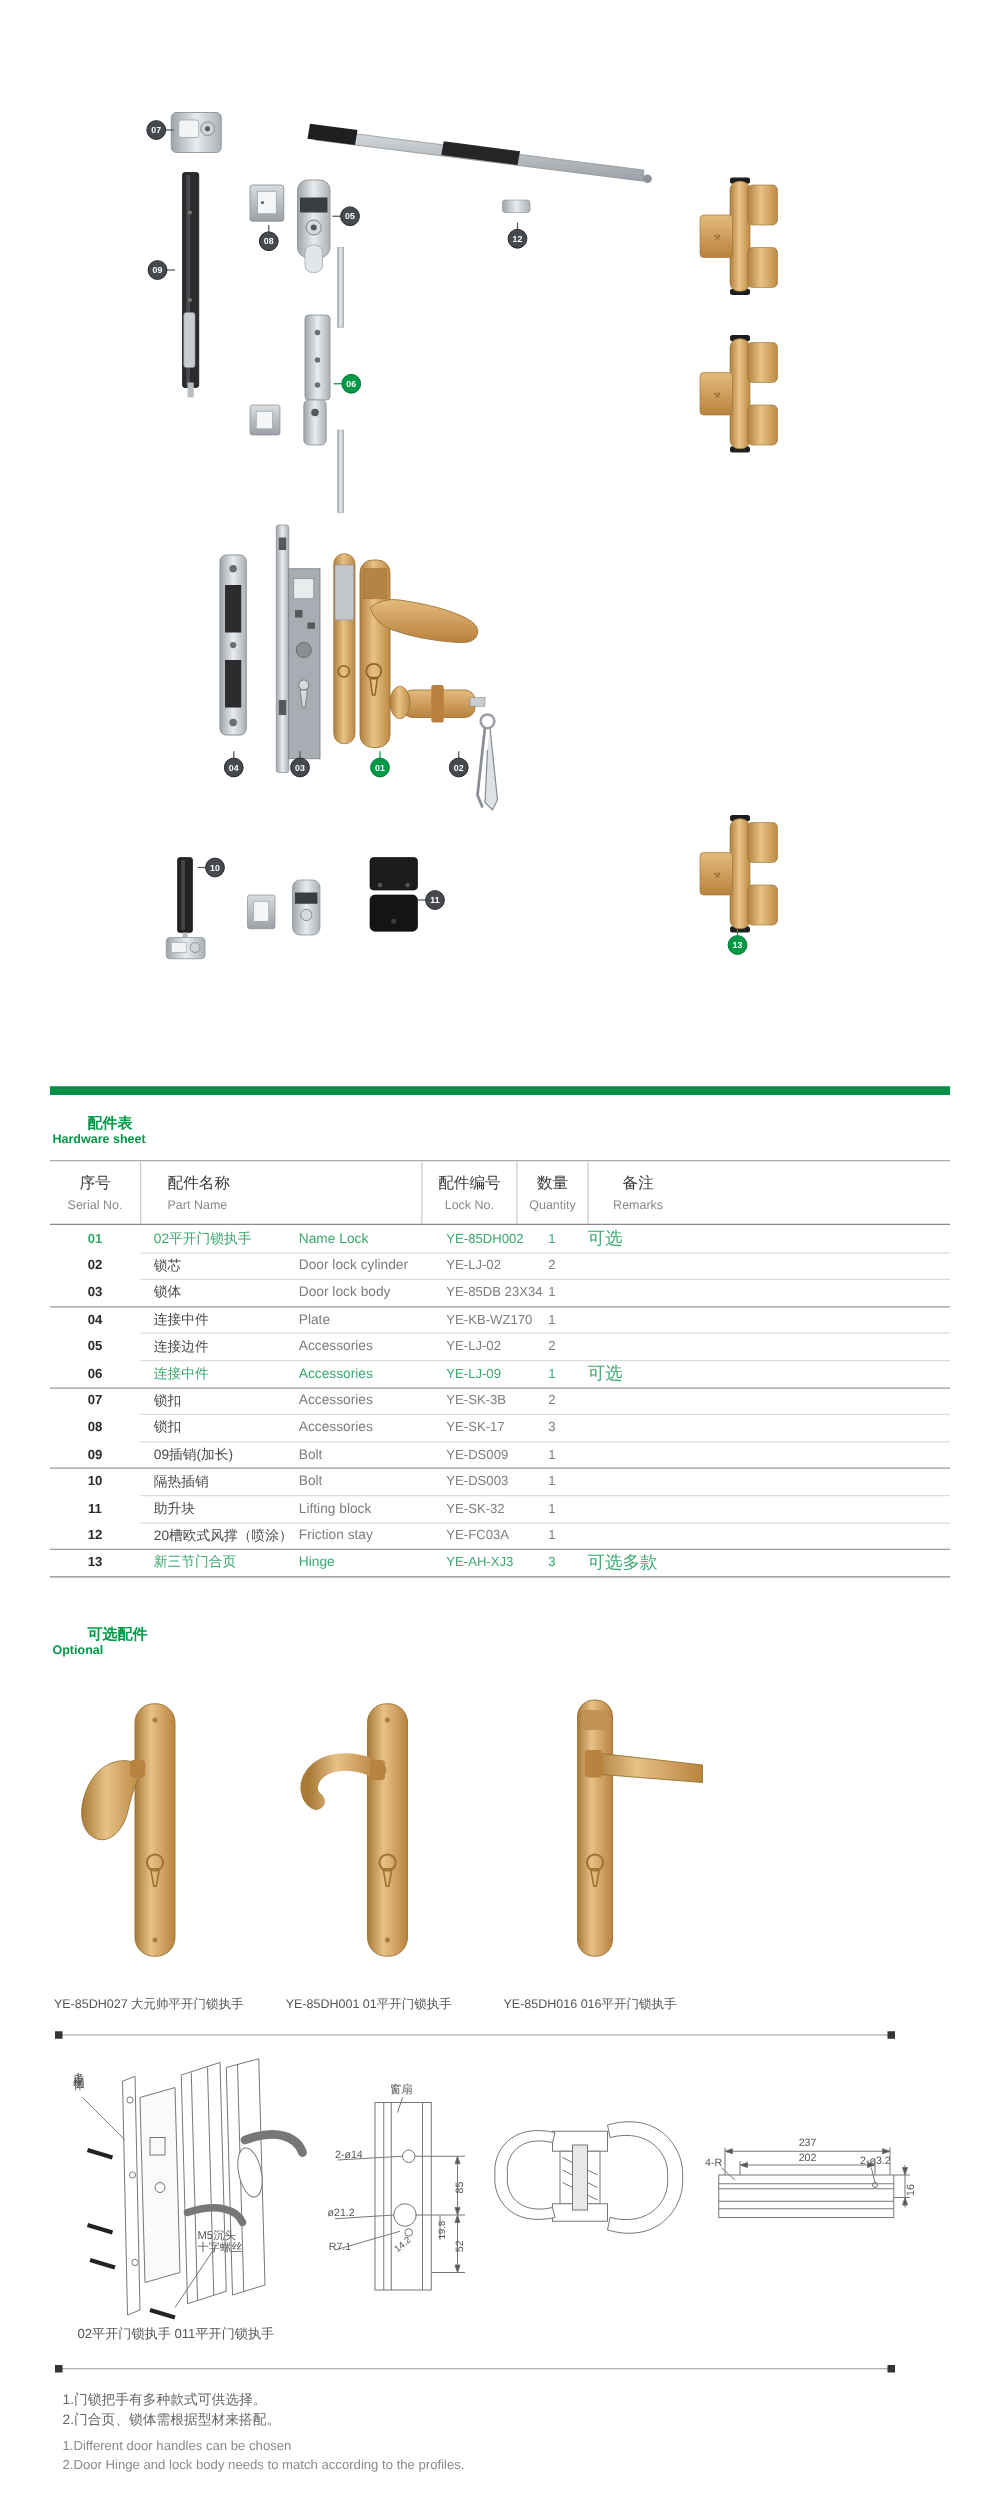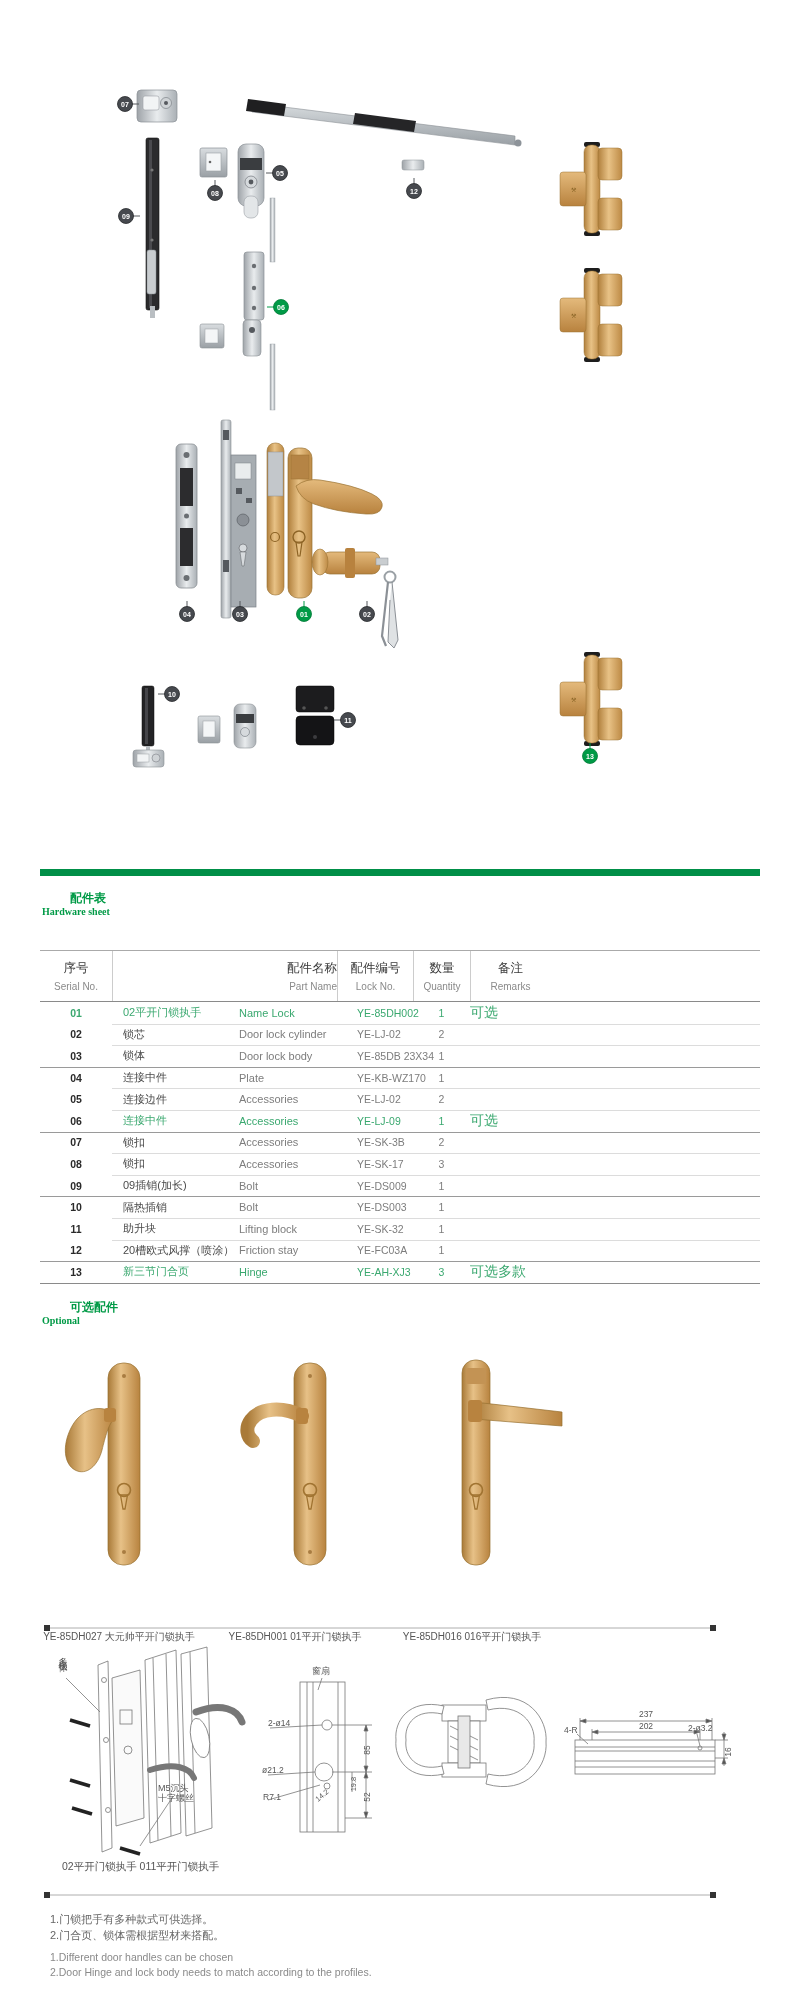--- a/index.html
+++ b/index.html
@@ -4,50 +4,50 @@
 <style>
   html,body{margin:0;padding:0;background:#ffffff;}
   .page{position:relative;width:800px;height:2000px;background:#fff;overflow:hidden;
         font-family:"Liberation Sans","DejaVu Sans",sans-serif;color:#444;}
   svg{display:block;}
   .abs{position:absolute;}
 
   
   .green-bar{position:absolute;left:40px;top:869px;width:720px;height:7px;background:#008f47;}
   .sec-zh{position:absolute;font-size:12px;font-weight:bold;color:#009a46;line-height:13px;padding-left:28px;}
-  .sec-en{position:absolute;font-size:10px;font-weight:bold;color:#009a46;line-height:11px;font-family:Liberation Serif, serif;}
+  .sec-en{position:absolute;font-size:10px;font-weight:bold;color:#009a46;line-height:11px;}
 
   
-  .tbl{position:absolute;left:40px;top:928px;width:720px;margin-top:22px;}
+  .tbl{position:absolute;left:40px;top:928px;width:720px;}
   .thead{display:grid;grid-template-columns:72px 225px 76px 57px 80px 1fr;
          border-top:1px solid #aaa;border-bottom:1px solid #8a8a8a;height:50px;}
   .thead .hc{display:flex;flex-direction:column;align-items:center;justify-content:center;gap:4px;}
   .thead .hc + .hc{border-left:1px solid #ccc;}
-  .thead .hc.nameh{align-items:flex-end;padding-left:6px;}
+  .thead .hc.nameh{align-items:flex-start;padding-left:21px;}
   .thead .hc.fill{border-left:none;}
   .hzh{font-size:12.5px;color:#3a3a3a;}
   .hen{font-size:10px;color:#8a8a8a;}
   .tbody{border-bottom:1.5px solid #8a8a8a;}
   .trow{display:grid;grid-template-columns:72px 225px 76px 57px 80px 1fr;height:21.6px;
         align-items:center;position:relative;font-size:10.5px;color:#7d7d7d;}
   .trow::before{content:'';position:absolute;left:72px;right:0;top:0;border-top:1px solid #dcdcdc;}
   .trow.group::before{left:0;border-top-color:#9a9a9a;}
   .trow:first-child::before{display:none;}
   .cno{text-align:center;font-weight:bold;color:#2a2a2a;font-size:10.5px;}
   .cname{display:flex;align-items:center;padding-left:11px;}
   .cname .zh{width:116px;font-size:11px;color:#4a4a4a;white-space:nowrap;}
   .cname .en{font-size:11px;color:#7d7d7d;white-space:nowrap;}
   .cpart{padding-left:20px;white-space:nowrap;}
   .cqty{text-align:center;}
   .crem{text-align:left;color:#3aa86f;font-size:14px;}
   .trow.hl .zh,.trow.hl .en,.trow.hl .cpart,.trow.hl .cqty{color:#3aa86f;}
   .cno.green{color:#3aa86f;}
 
   
-  .hcap{position:absolute;top:1596px;transform:translateX(-50%);font-size:10px;color:#555;white-space:nowrap;margin-top:34px;}
+  .hcap{position:absolute;top:1596px;transform:translateX(-50%);font-size:10px;color:#555;white-space:nowrap;}
 
   
   .dlabel{position:absolute;font-size:9px;color:#555;line-height:10px;white-space:nowrap;}
   .vlabel{position:absolute;writing-mode:vertical-rl;font-size:9px;color:#555;letter-spacing:2px;}
   .dwg-caption{position:absolute;left:62px;top:1860px;font-size:10.5px;color:#555;}
 
   
   .note-zh{position:absolute;left:50px;font-size:11px;color:#666;}
   .note-en{position:absolute;left:50px;font-size:10.5px;color:#8a8a8a;}
 

